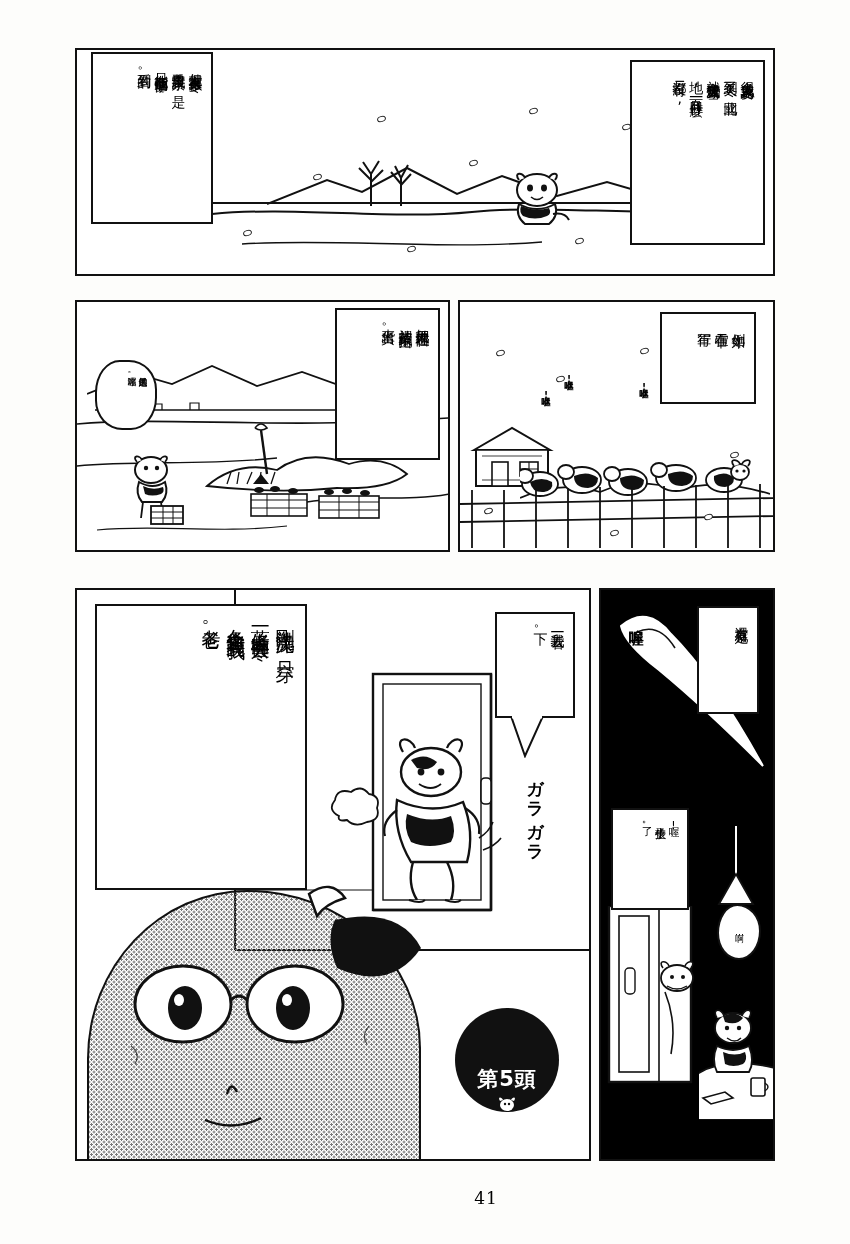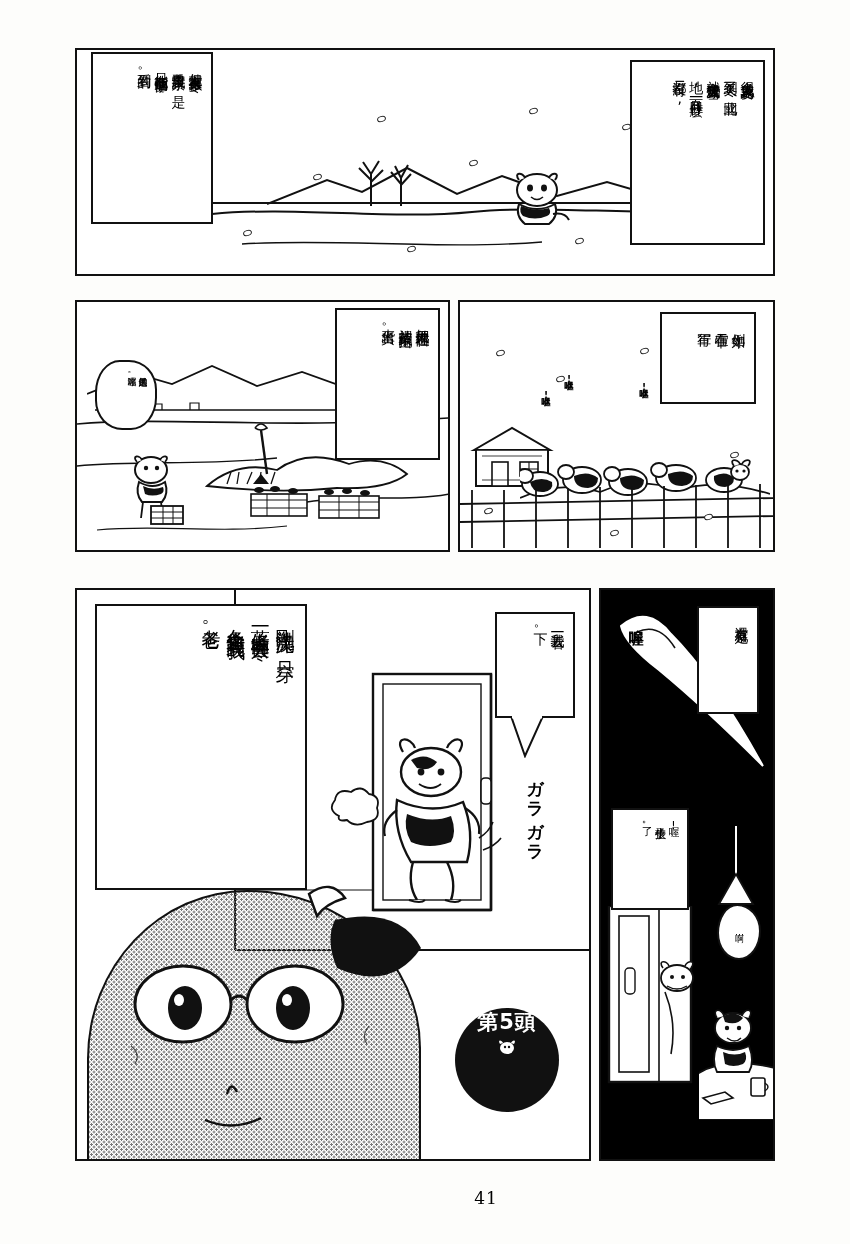--- a/index.html
+++ b/index.html
@@ -87,21 +87,21 @@
     transform: rotate(-18deg);
   }
   .blackpanel { background: #000; }
   .chapter-badge {
     position: absolute;
     background: #111;
     color: #fff;
     border-radius: 50%;
     display: flex;
     align-items: center;
-    justify-content: flex-start;
+    justify-content: flex-end;
     flex-direction: column;
     font-weight: bold;
   }
   .page-number {
     position: absolute;
     width: 100%;
     text-align: center;
     font-family: "DejaVu Serif", serif;
     font-size: 17px;
     letter-spacing: 1px;

